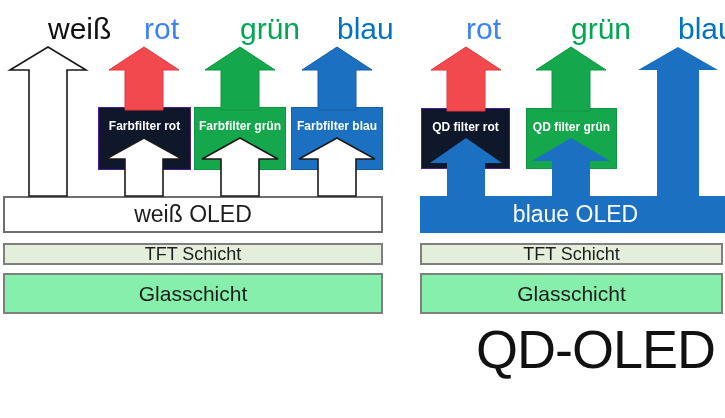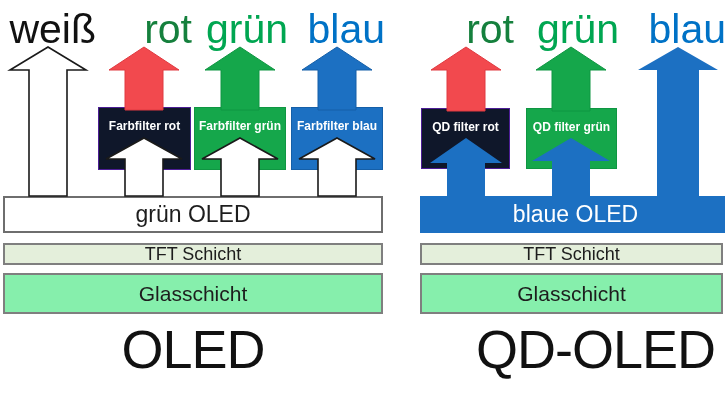--- a/index.html
+++ b/index.html
@@ -1,24 +1,24 @@
 <!DOCTYPE html>
 <html><head>
 <meta charset="utf-8">
 <style>
   html,body{margin:0;padding:0;background:#fff;}
   #stage{
     position:relative;width:725px;height:418px;background:#ffffff;overflow:hidden;
     font-family:"Liberation Sans","DejaVu Sans",sans-serif;
   }
   .toplabel{
-    position:absolute;top:12px;height:34px;text-align:right;
-    font-size:41px;line-height:34px;color:#111;white-space:nowrap;
+    position:absolute;top:12px;height:34px;text-align:left;
+    font-size:30px;line-height:34px;color:#111;white-space:nowrap;margin-left:48px;
   }
-  .lbl-red{color:#15803d;}
+  .lbl-red{color:#3b82f6;}
   .lbl-green{color:#00a651;}
   .lbl-blue{color:#0072c6;}
   .box{position:absolute;box-sizing:border-box;text-align:center;}
   .filterbox{
     color:#ffffff;font-size:12px;font-weight:bold;padding-top:11px;
     white-space:nowrap;
   }
   .fill-red{background:#0f172a;border:1px solid #4c1d95;}
   .fill-green{background:#15a74b;border:1px solid #0f9642;}
   .fill-blue{background:#1c70c2;border:1px solid #155fa8;}
@@ -46,29 +46,28 @@
   <div class="toplabel lbl-green" style="left:523px;width:96px;">grün</div>
   <div class="toplabel lbl-blue" style="left:630px;width:96px;">blau</div>
 
   <div class="box filterbox fill-red" style="left:98px;top:107px;width:93px;height:63px;">Farbfilter rot</div>
   <div class="box filterbox fill-blue" style="left:291px;top:107px;width:92px;height:63px;">Farbfilter blau</div>
   <div class="box filterbox fill-green" style="left:194px;top:107px;width:92px;height:63px;">Farbfilter grün</div>
 
   <div class="box filterbox fill-green" style="left:526px;top:108px;width:91px;height:61px;">QD filter grün</div>
   <div class="box filterbox fill-red" style="left:421px;top:108px;width:89px;height:61px;">QD filter rot</div>
 
-  <div class="box layer oled-left" style="left:3px;top:196px;width:380px;height:37px;">grün OLED</div>
+  <div class="box layer oled-left" style="left:3px;top:196px;width:380px;height:37px;">weiß OLED</div>
   <div class="box layer tft" style="left:3px;top:243px;width:380px;height:22px;">TFT Schicht</div>
   <div class="box layer glass" style="left:3px;top:273px;width:380px;height:41px;">Glasschicht</div>
 
   <div class="box layer oled-right" style="left:420px;top:196px;width:311px;height:37px;">blaue OLED</div>
   <div class="box layer tft" style="left:420px;top:243px;width:303px;height:22px;">TFT Schicht</div>
   <div class="box layer glass" style="left:420px;top:273px;width:303px;height:41px;">Glasschicht</div>
 
-  <div class="title" style="left:3px;width:380px;">OLED</div>
   <div class="title" style="left:444px;width:303px;">QD-OLED</div>
 
   <svg id="arrow-layer" width="725" height="418" viewBox="0 0 725 418">
       <polygon points="48,47 86,70 67,70 67,196 29,196 29,70 10,70" fill="#ffffff" stroke="#1a1a1a" stroke-width="1.6" stroke-linejoin="miter"></polygon>
       <polygon points="144,47 179,70 163,70 163,110 125,110 125,70 109,70" fill="#f2494e" stroke="#e03a40" stroke-width="1" stroke-linejoin="miter"></polygon>
       <polygon points="240,47 275,70 259,70 259,110 221,110 221,70 205,70" fill="#15a74b" stroke="#0f9642" stroke-width="1" stroke-linejoin="miter"></polygon>
       <polygon points="337,47 372,70 356,70 356,110 318,110 318,70 302,70" fill="#1c70c2" stroke="#155fa8" stroke-width="1" stroke-linejoin="miter"></polygon>
       <polygon points="144,138 182,159 163,159 163,196 125,196 125,159 106,159" fill="#ffffff" stroke="#1a1a1a" stroke-width="1.6" stroke-linejoin="miter"></polygon>
       <polygon points="240,138 278,159 259,159 259,196 221,196 221,159 202,159" fill="#ffffff" stroke="#1a1a1a" stroke-width="1.6" stroke-linejoin="miter"></polygon>
       <polygon points="337,138 375,159 356,159 356,196 318,196 318,159 299,159" fill="#ffffff" stroke="#1a1a1a" stroke-width="1.6" stroke-linejoin="miter"></polygon>

